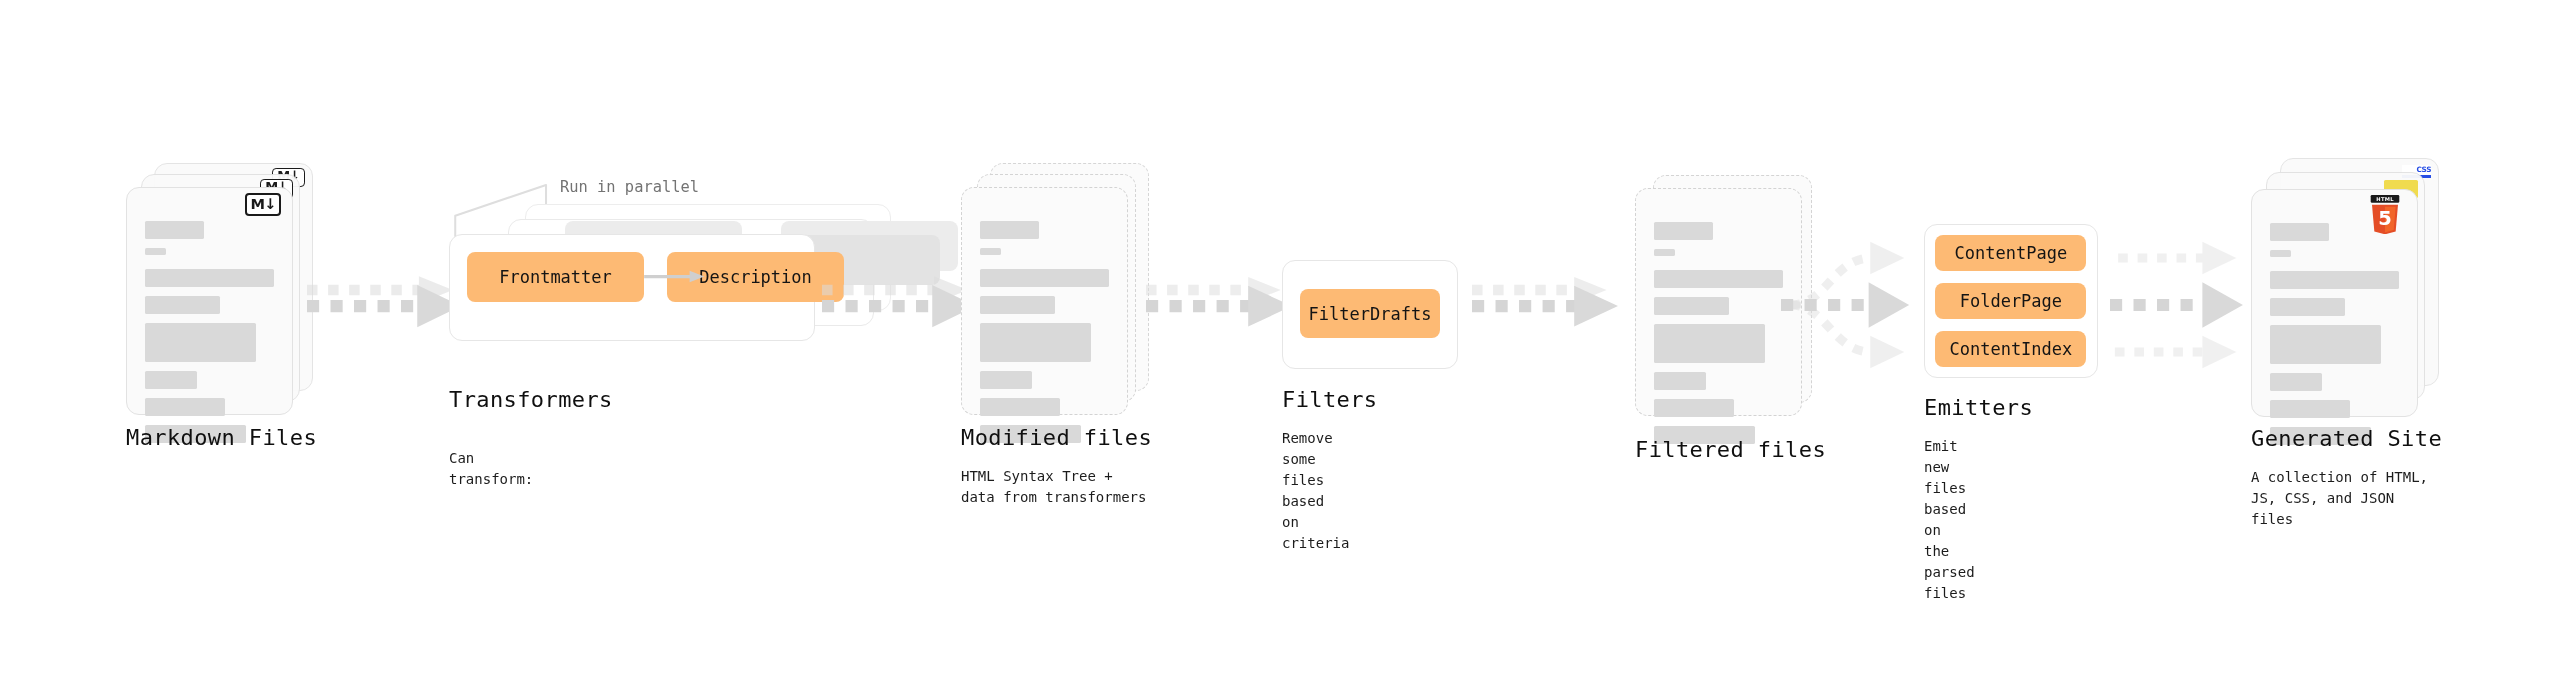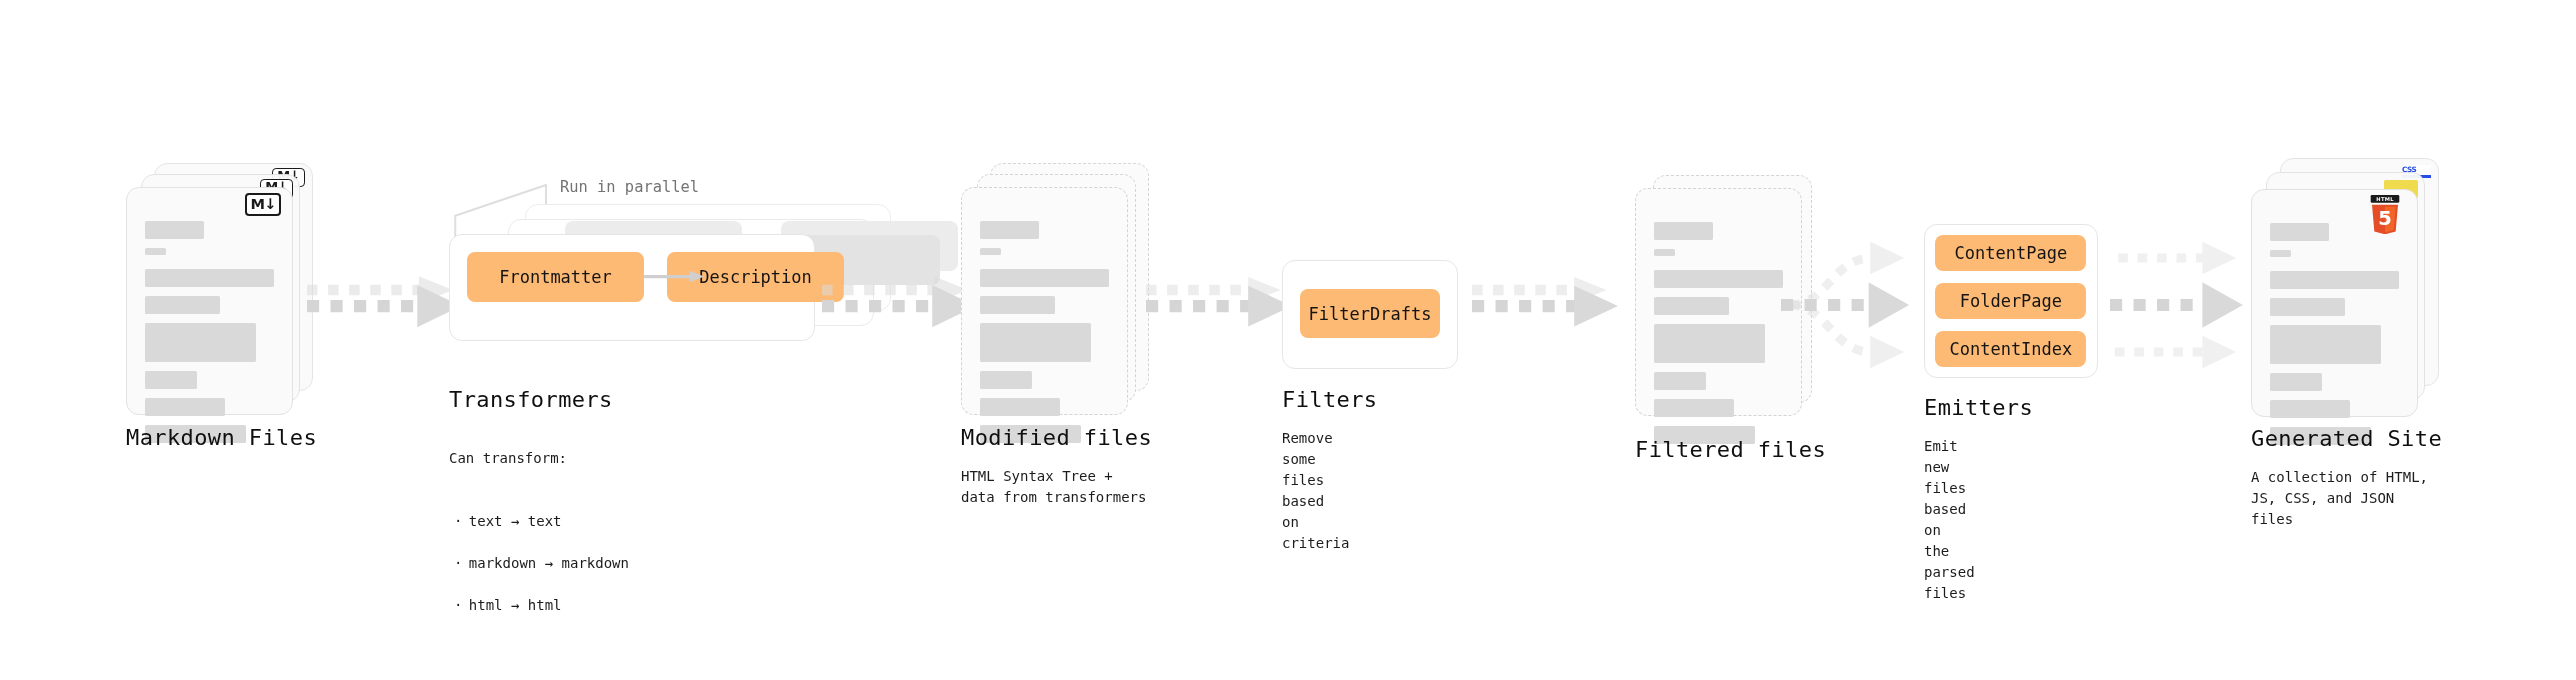--- a/index.html
+++ b/index.html
@@ -50,21 +50,21 @@
   .md-badge.small { width: 32.5px; height: 19.5px; font-size: 13px; line-height: 14.6px; border-width: 1.6px; }
   .html5 {
     width: 34px; height: 39px;
     display: flex; align-items: flex-end; justify-content: center;
   }
   .html5 svg { width: 34px; height: 39px; display: block; }
   .js-badge { width: 34px; height: 18px; background: #f0db4f; border-radius: 1.6px; }
   .css-badge {
     width: 29px; height: 13px; background: #ffffff;
     border-bottom: 3.3px solid #264de4;
-    color: #264de4; font-size: 7.3px; font-weight: bold; text-align: left;
+    color: #264de4; font-size: 7.3px; font-weight: bold; text-align: right;
     line-height: 9px; letter-spacing: -0.4px;
     font-family: "DejaVu Sans", "Liberation Sans", sans-serif;
   }
 
   
   .caption-title {
     font-size: 22px; color: #0f0f0f; letter-spacing: 0.4px; white-space: nowrap; text-align: right;
   }
   .caption-sub {
     font-size: 14px; color: #1c1c1c; line-height: 1.5; margin-top: 9.8px; white-space: pre-line;
@@ -189,25 +189,20 @@
     <div class="conn" style="left:195px; top:90px;">
       <svg width="62" height="13" viewBox="0 0 76 16">
         <line x1="0" y1="8" x2="58" y2="8" stroke="#cfcfcf" stroke-width="4"></line>
         <polygon points="56,1 74,8 56,15" fill="#cfcfcf"></polygon>
       </svg>
     </div>
 
     <div class="caption-title" style="position:absolute; left:0px; top:207px;">Transformers</div>
     <div class="caption-sub" style="position:absolute; left:0px; top:237px;">
       <div>Can transform:</div>
-      <ul class="arrowlist">
-        <li>text → text</li>
-        <li>markdown → markdown</li>
-        <li>html → html</li>
-      </ul>
     </div>
   </div>
 
   <div class="conn" style="left:822px; top:268px;">
     <svg width="154" height="73" viewBox="0 0 190 90">
       <g opacity="0.55">
         <line x1="0" y1="27" x2="140" y2="27" stroke="#dcdcdc" stroke-width="13" stroke-dasharray="13 13"></line>
         <polygon points="138,10 180,27 138,44" fill="#dcdcdc"></polygon>
       </g>
       <g>

